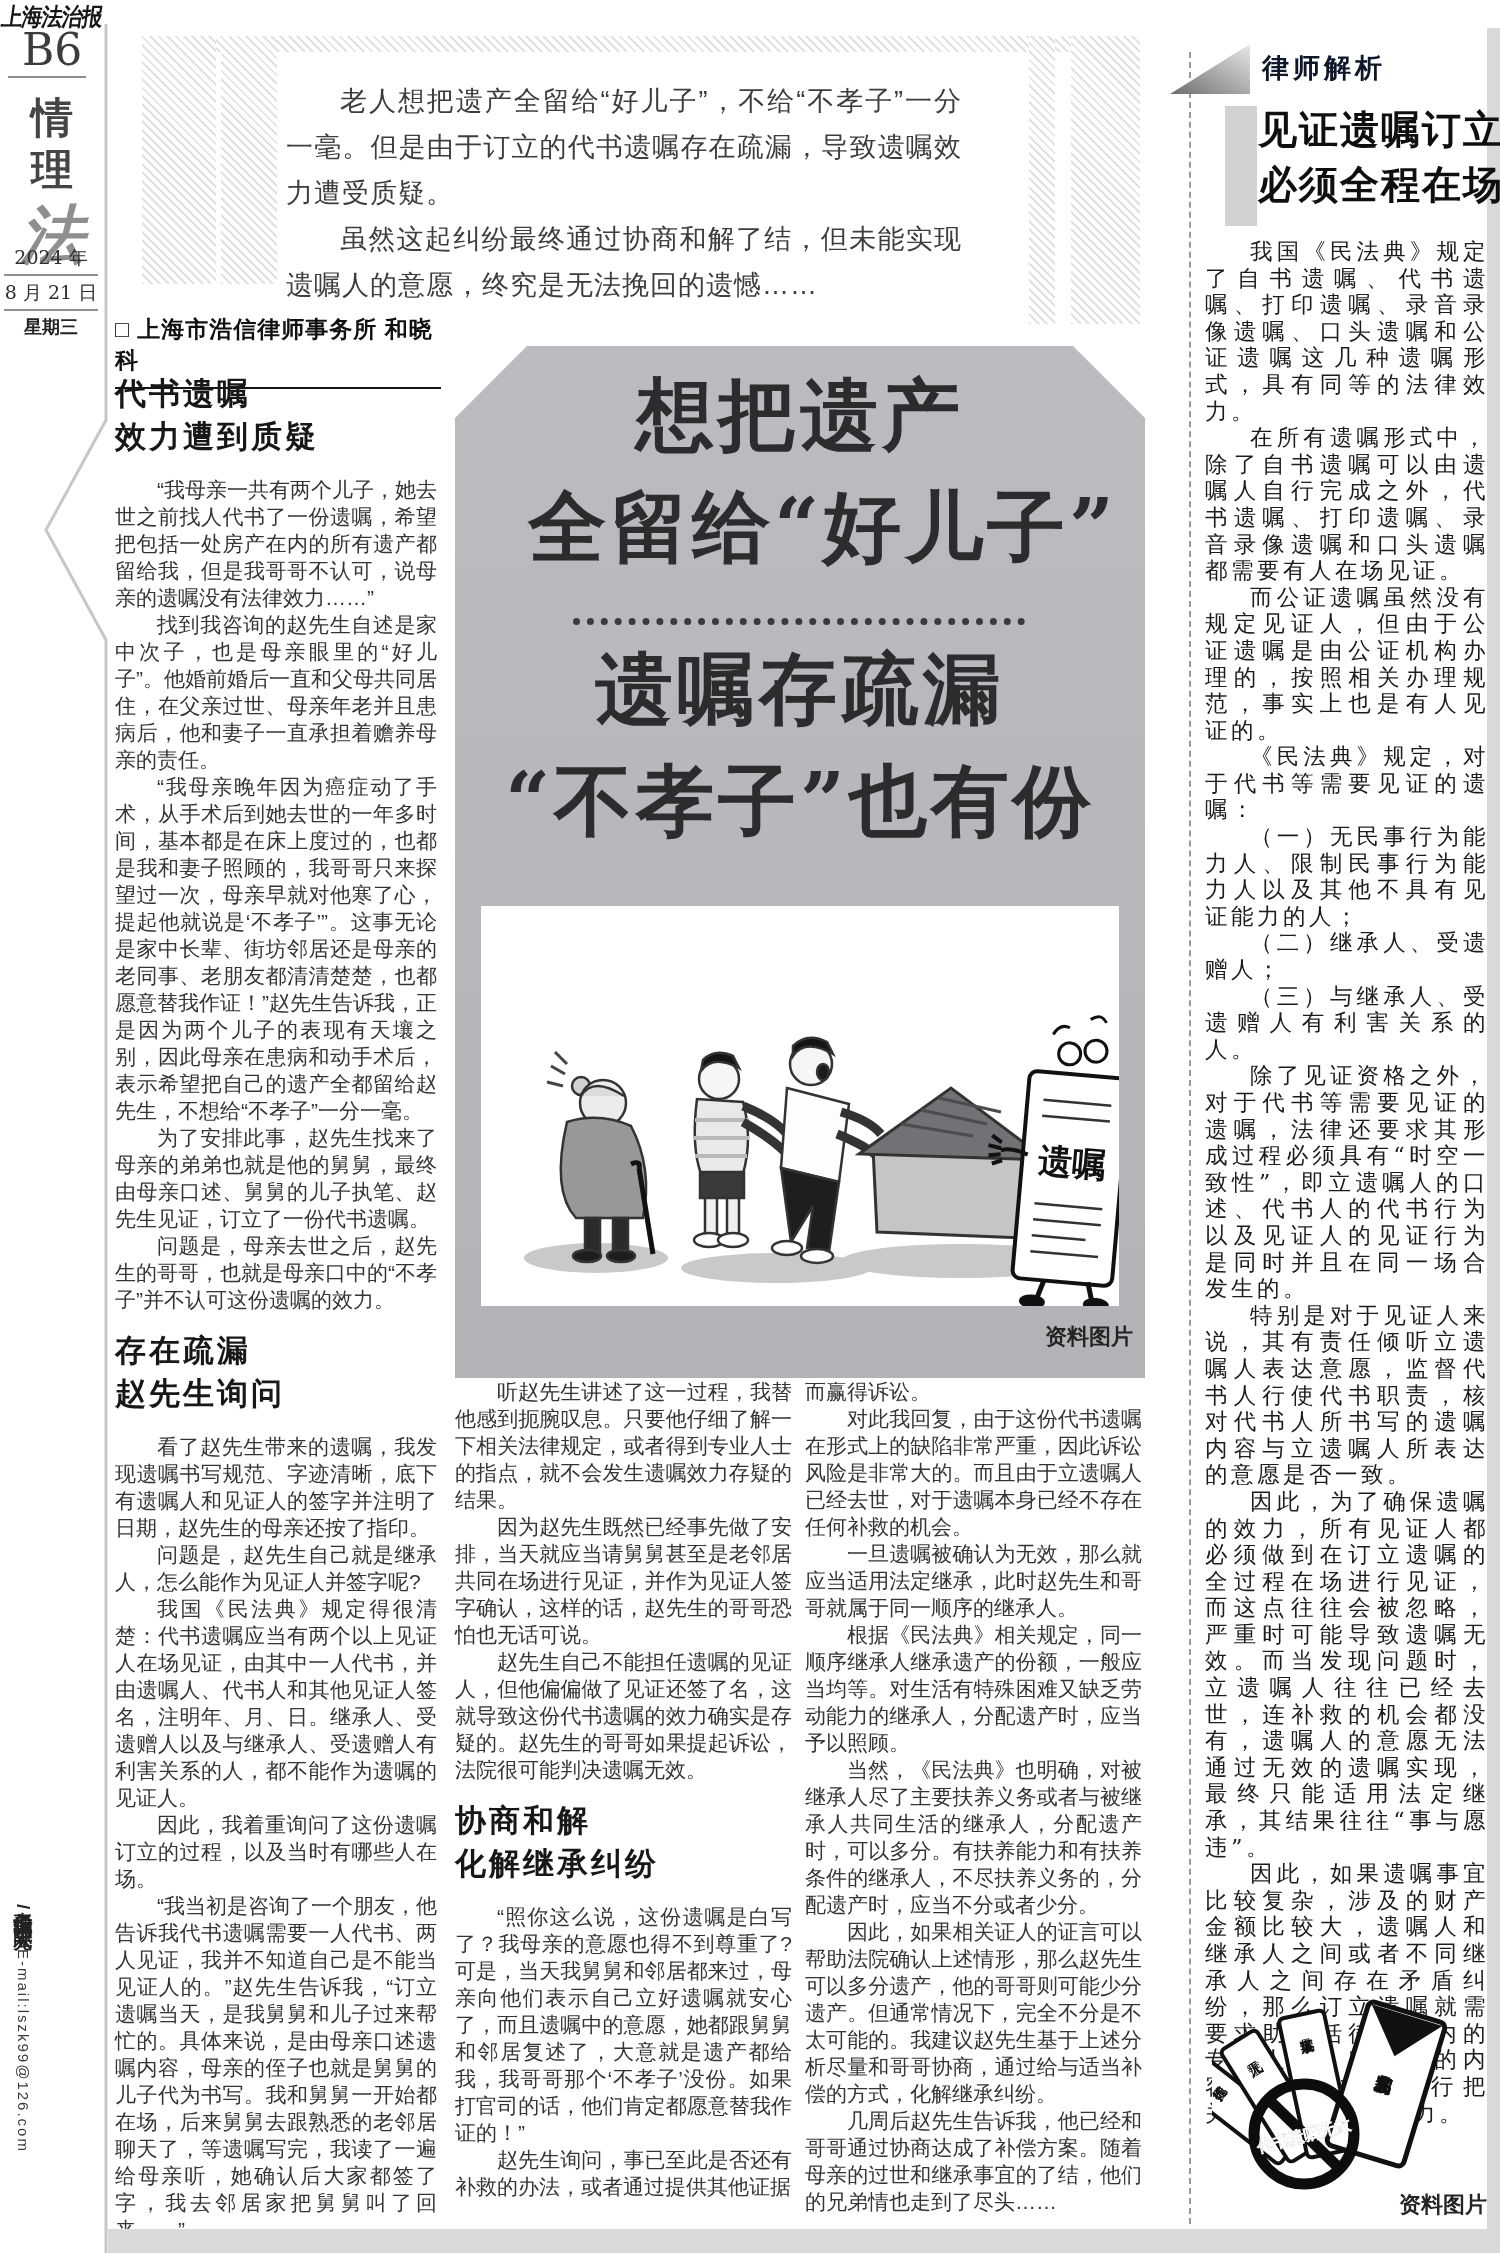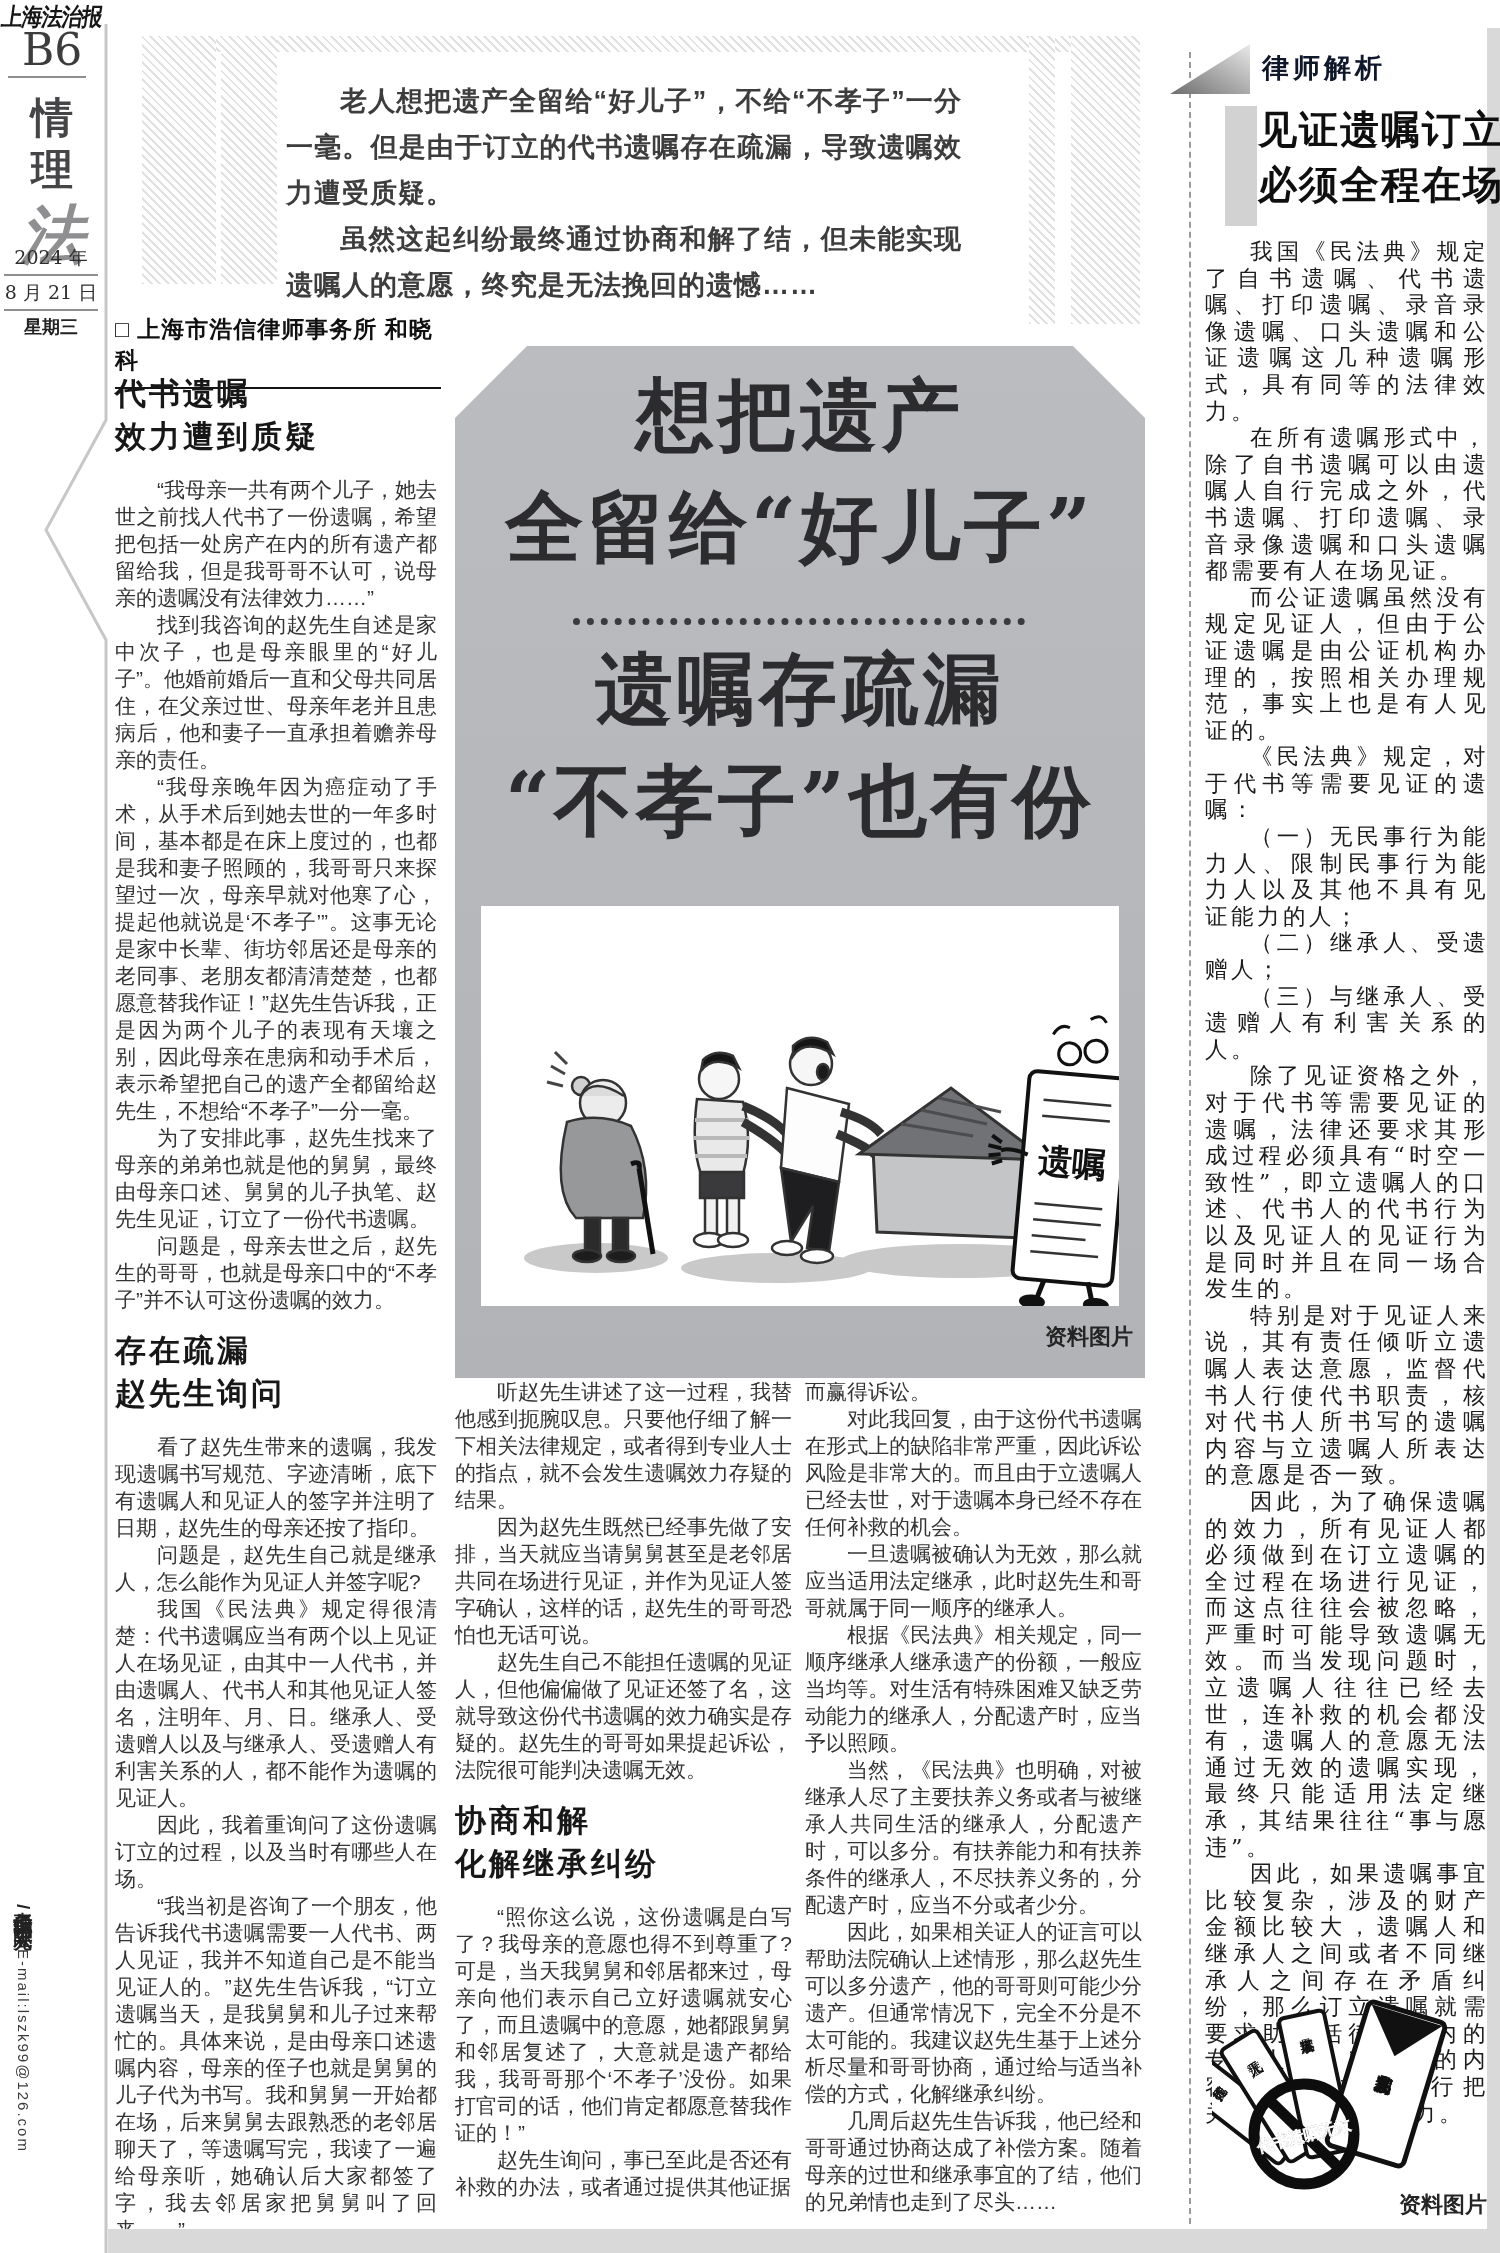--- a/index.html
+++ b/index.html
@@ -19,21 +19,21 @@
              font-size:19px;color:#2e2e2e;line-height:27px;}
   .weekday{font-family:"Liberation Sans",sans-serif;font-weight:bold;font-size:18px;color:#222;}
   .editor-vert{left:10px;top:1896px;height:352px;writing-mode:vertical-rl;text-orientation:mixed;
                font-size:15px;color:#3a3a3a;letter-spacing:2px;}
   .editor-vert .ed{font-weight:bold;font-size:19px;color:#222;}
   
   .hatch{background:repeating-linear-gradient(45deg,#e1e1e1 0 2px,#ffffff 2px 6px);}
   .edge{background:#d9d9d9;}
   .dashline{border-left:2px dashed #9a9a9a;width:0;}
   
-  .intro{left:286px;top:78px;width:676px;font-weight:bold;}
+  .intro{left:286px;top:78px;width:676px;}
   .intro p{margin:0;font-size:27px;line-height:46px;text-indent:2em;color:#3d3d3d;
            text-align:justify;letter-spacing:1px;}
   
   .byline{left:115px;top:314px;width:326px;font-size:23px;font-weight:bold;color:#101010;
           padding-bottom:11px;border-bottom:2px solid #141414;letter-spacing:1px;}
   
   .col{position:absolute;}
   .col p{margin:0;font-size:21px;line-height:27px;text-indent:2em;text-align:justify;color:#343434;}
   .col p.noindent{text-indent:0;}
   .sec-head{font-size:31px;font-weight:bold;line-height:43px;
@@ -124,21 +124,21 @@
         <p>看了赵先生带来的遗嘱，我发现遗嘱书写规范、字迹清晰，底下有遗嘱人和见证人的签字并注明了日期，赵先生的母亲还按了指印。</p>
         <p>问题是，赵先生自己就是继承人，怎么能作为见证人并签字呢?</p>
         <p>我国《民法典》规定得很清楚：代书遗嘱应当有两个以上见证人在场见证，由其中一人代书，并由遗嘱人、代书人和其他见证人签名，注明年、月、日。继承人、受遗赠人以及与继承人、受遗赠人有利害关系的人，都不能作为遗嘱的见证人。</p>
         <p>因此，我着重询问了这份遗嘱订立的过程，以及当时有哪些人在场。</p>
         <p>“我当初是咨询了一个朋友，他告诉我代书遗嘱需要一人代书、两人见证，我并不知道自己是不能当见证人的。”赵先生告诉我，“订立遗嘱当天，是我舅舅和儿子过来帮忙的。具体来说，是由母亲口述遗嘱内容，母亲的侄子也就是舅舅的儿子代为书写。我和舅舅一开始都在场，后来舅舅去跟熟悉的老邻居聊天了，等遗嘱写完，我读了一遍给母亲听，她确认后大家都签了字，我去邻居家把舅舅叫了回来……”</p>
       </div>
   </div>
 
   <div class="abs hl-block">
     <div class="hl-line" style="top:18px;">想把遗产</div>
-    <div class="hl-line" style="top:130px;">全留给“好儿子”</div>
+    <div class="hl-line" style="top:130px;padding-left:23px;">全留给“好儿子”</div>
     <div class="hl-dots"></div>
     <div class="hl-line" style="top:292px;">遗嘱存疏漏</div>
     <div class="hl-line" style="top:404px;">“不孝子”也有份</div>
 
     <div class="illus">
       <svg viewBox="0 0 638 400" width="638" height="400">
 
         <ellipse cx="115" cy="352" rx="72" ry="15" fill="#c9c9c9"></ellipse>
         <ellipse cx="295" cy="362" rx="95" ry="15" fill="#c9c9c9"></ellipse>
         <ellipse cx="480" cy="355" rx="120" ry="17" fill="#c9c9c9"></ellipse>

